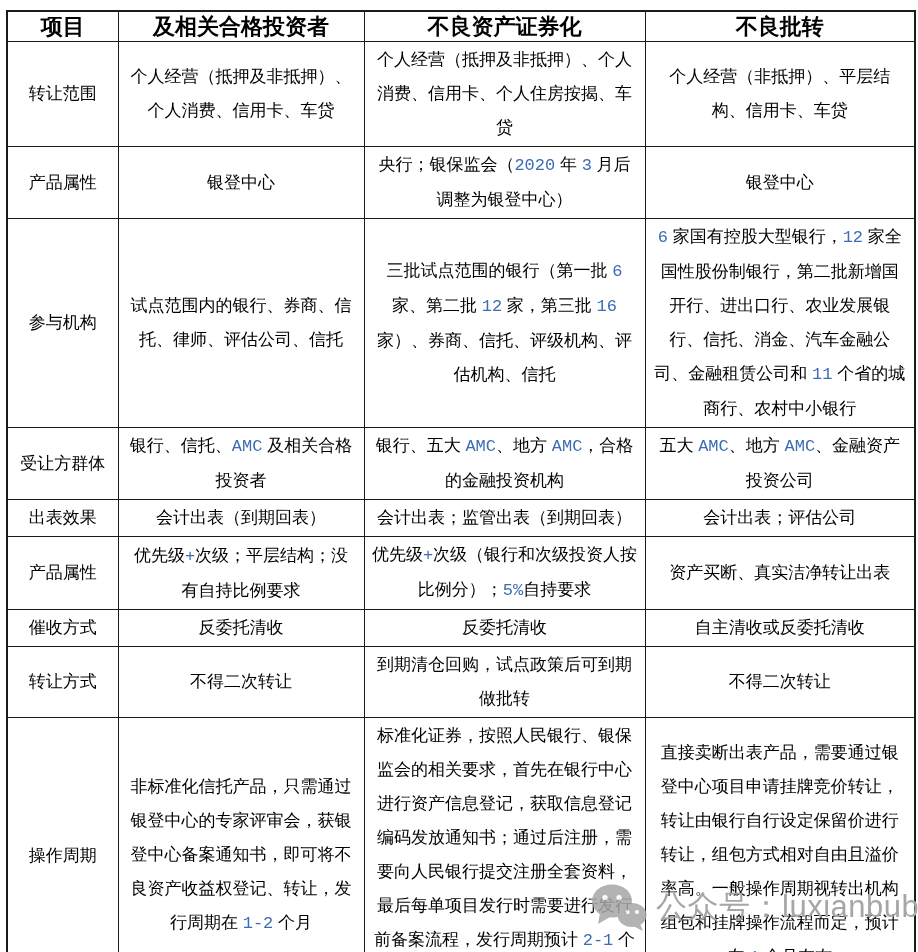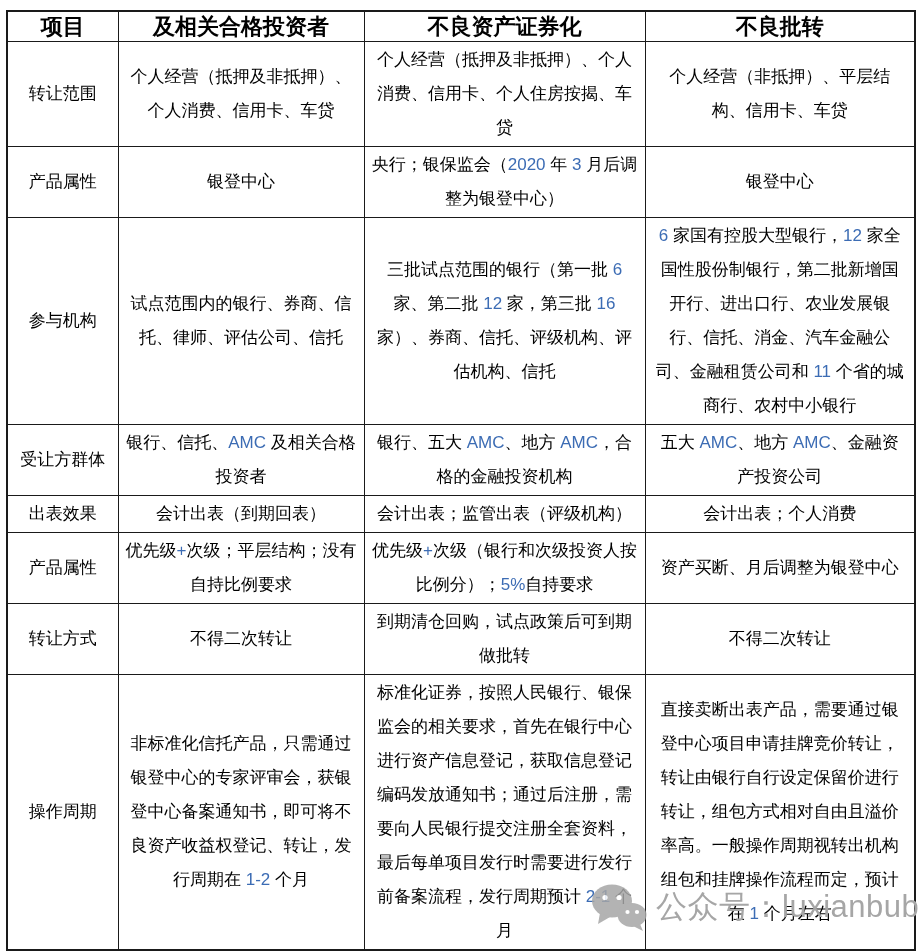--- a/index.html
+++ b/index.html
@@ -23,21 +23,21 @@
   tbody th{font-weight:normal;}
   tbody tr:nth-child(1){height:100px;}
   tbody tr:nth-child(2){height:57px;}
   tbody tr:nth-child(3){height:200px;}
   tbody tr:nth-child(4){height:64px;}
   tbody tr:nth-child(5){height:31px;}
   tbody tr:nth-child(6){height:68px;}
   tbody tr:nth-child(7){height:31px;}
   tbody tr:nth-child(8){height:64px;}
   tbody tr:nth-child(9){height:266px;}
-  .lat{color:var(--lat);}
+  .lat{color:var(--lat);font-family:Liberation Mono, monospace;}
   .watermark{
     position:absolute;left:590px;top:880px;height:54px;
     display:flex;align-items:center;gap:8px;
     pointer-events:none;z-index:5;
   }
   .watermark .wm-text{
     font-size:31px;letter-spacing:0.5px;white-space:nowrap;
     color:var(--wm);
   }
   .watermark svg{display:block;opacity:0.85;}
@@ -82,28 +82,34 @@
         </tr>
         <tr>
           <th>受让方群体</th>
           <td>银行、信托、<span class="lat">AMC</span> 及相关合格投资者</td>
           <td>银行、五大 <span class="lat">AMC</span>、地方 <span class="lat">AMC</span>，合格的金融投资机构</td>
           <td>五大 <span class="lat">AMC</span>、地方 <span class="lat">AMC</span>、金融资产投资公司</td>
         </tr>
         <tr>
           <th>出表效果</th>
           <td>会计出表（到期回表）</td>
-          <td>会计出表；监管出表（评级机构）</td>
-          <td>会计出表；个人消费</td>
+          <td>会计出表；监管出表（到期回表）</td>
+          <td>会计出表；评估公司</td>
         </tr>
         <tr>
           <th>产品属性</th>
           <td>优先级<span class="lat">+</span>次级；平层结构；没有自持比例要求</td>
           <td>优先级<span class="lat">+</span>次级（银行和次级投资人按比例分）；<span class="lat">5%</span>自持要求</td>
-          <td>资产买断、月后调整为银登中心</td>
+          <td>资产买断、真实洁净转让出表</td>
+        </tr>
+        <tr>
+          <th>催收方式</th>
+          <td>反委托清收</td>
+          <td>反委托清收</td>
+          <td>自主清收或反委托清收</td>
         </tr>
         <tr>
           <th>转让方式</th>
           <td>不得二次转让</td>
           <td>到期清仓回购，试点政策后可到期做批转</td>
           <td>不得二次转让</td>
         </tr>
         <tr>
           <th>操作周期</th>
           <td>非标准化信托产品，只需通过银登中心的专家评审会，获银登中心备案通知书，即可将不良资产收益权登记、转让，发行周期在 <span class="lat">1-2</span> 个月</td>

